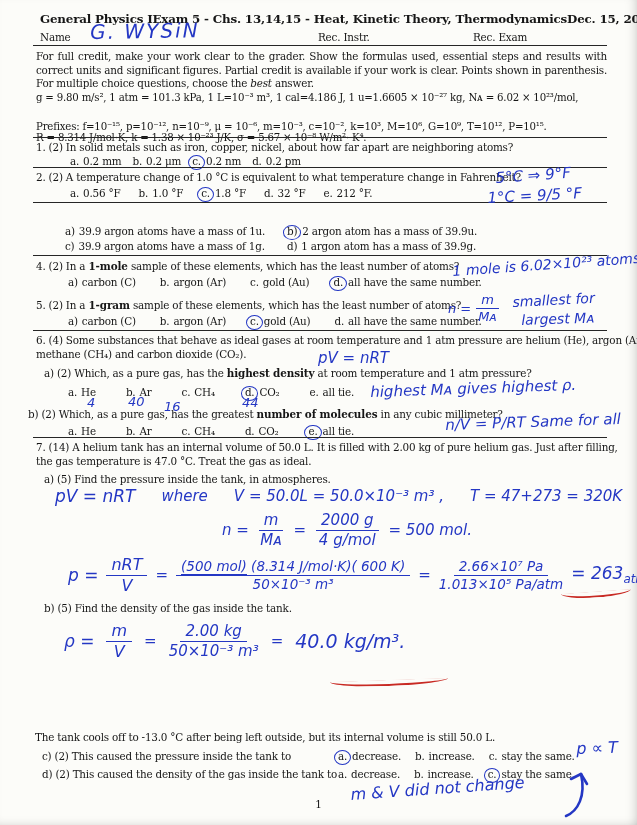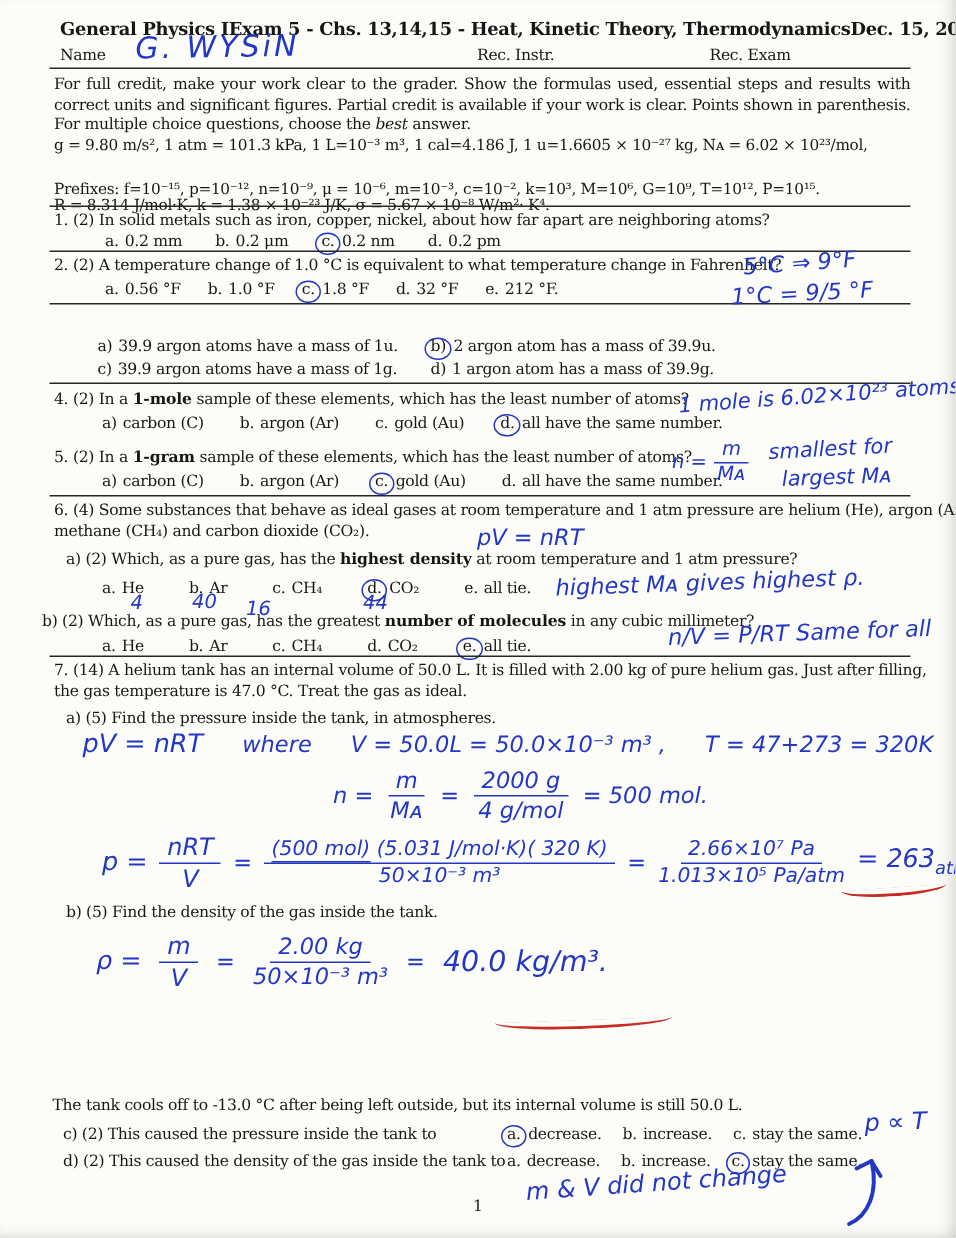--- a/index.html
+++ b/index.html
@@ -62,21 +62,21 @@
     <span>For full credit, make your work clear to the grader. Show the formulas used, essential steps and results with correct units and significant figures. Partial credit is available if your work is clear. Points shown in parenthesis. For multiple choice questions, choose the </span><i>best</i><span> answer.</span>
   </div>
 
   <div class="abs pr" style="top:92px;left:36px;font-size:10.2px;">g = 9.80 m/s², 1 atm = 101.3 kPa, 1 L=10⁻³ m³, 1 cal=4.186 J, 1 u=1.6605 × 10⁻²⁷ kg, Nᴀ = 6.02 × 10²³/mol,</div>
   <div class="abs pr" style="top:106px;left:36px;font-size:10.2px;margin-top:26px;">R = 8.314 J/mol·K, k = 1.38 × 10⁻²³ J/K, σ = 5.67 × 10⁻⁸ W/m²· K⁴.</div>
   <div class="abs pr" style="top:121px;left:36px;font-size:10.2px;">Prefixes: f=10⁻¹⁵, p=10⁻¹², n=10⁻⁹, μ = 10⁻⁶, m=10⁻³, c=10⁻², k=10³, M=10⁶, G=10⁹, T=10¹², P=10¹⁵.</div>
 
   <div class="rule" style="top:137px;"></div>
 
   <div class="abs pr" style="top:141px;left:36px;">1. (2) In solid metals such as iron, copper, nickel, about how far apart are neighboring atoms?</div>
-  <div class="abs pr optrow" style="top:155px;left:70px;gap:22px;">
+  <div class="abs pr optrow" style="top:155px;left:70px;gap:11px;">
     <span class="opt"><span class="ol">a.</span><span>0.2 mm</span></span>
     <span class="opt"><span class="ol">b.</span><span>0.2 μm</span></span>
     <span class="opt"><span class="ol circ">c.</span><span>0.2 nm</span></span>
     <span class="opt"><span class="ol">d.</span><span>0.2 pm</span></span>
   </div>
 
   <div class="rule" style="top:167px;"></div>
 
   <div class="abs pr" style="top:171px;left:36px;">2. (2) A temperature change of 1.0 °C is equivalent to what temperature change in Fahrenheit?</div>
   <div class="abs pr optrow" style="top:187px;left:70px;gap:18px;">
@@ -214,21 +214,21 @@
   </div>
 
   <div class="abs hw hwrow" style="top:556px;left:68px;gap:8px;">
     <span style="font-size:17px;">p =</span>
     <span class="frac" style="font-size:16px;align-items:center;">
         <span class="fn">nRT</span>
         <span class="fd">V</span>
       </span>
     <span style="font-size:15px;">=</span>
     <span class="frac" style="font-size:13.5px;">
-      <span class="fn"><span class="u">(500 mol)</span><span> (5.031 J/mol·K)( 320 K)</span></span>
+      <span class="fn"><span class="u">(500 mol)</span><span> (8.314 J/mol·K)( 600 K)</span></span>
       <span class="fd">50×10⁻³ m³</span>
     </span>
     <span style="font-size:15px;">=</span>
     <span class="frac" style="font-size:13.5px;">
         <span class="fn">2.66×10⁷ Pa</span>
         <span class="fd">1.013×10⁵ Pa/atm</span>
       </span>
     <span style="font-size:17px;"><span>= 263</span><span class="sub">atm</span></span>
   </div>
   <div class="rl" style="top:594px;left:561px;width:70px;transform:rotate(-4deg);"></div>

